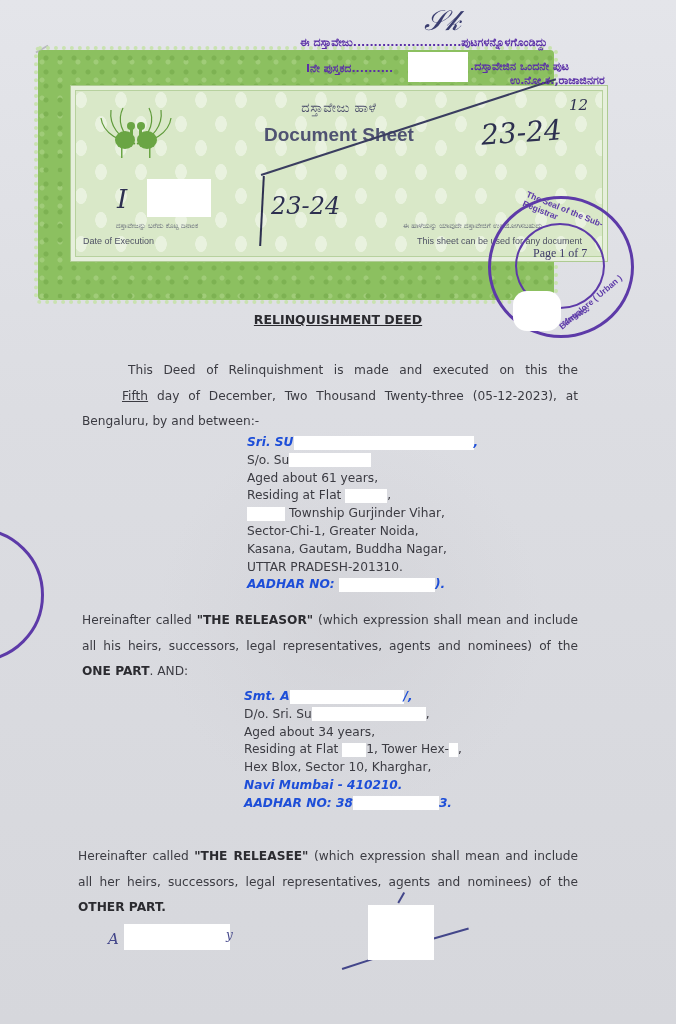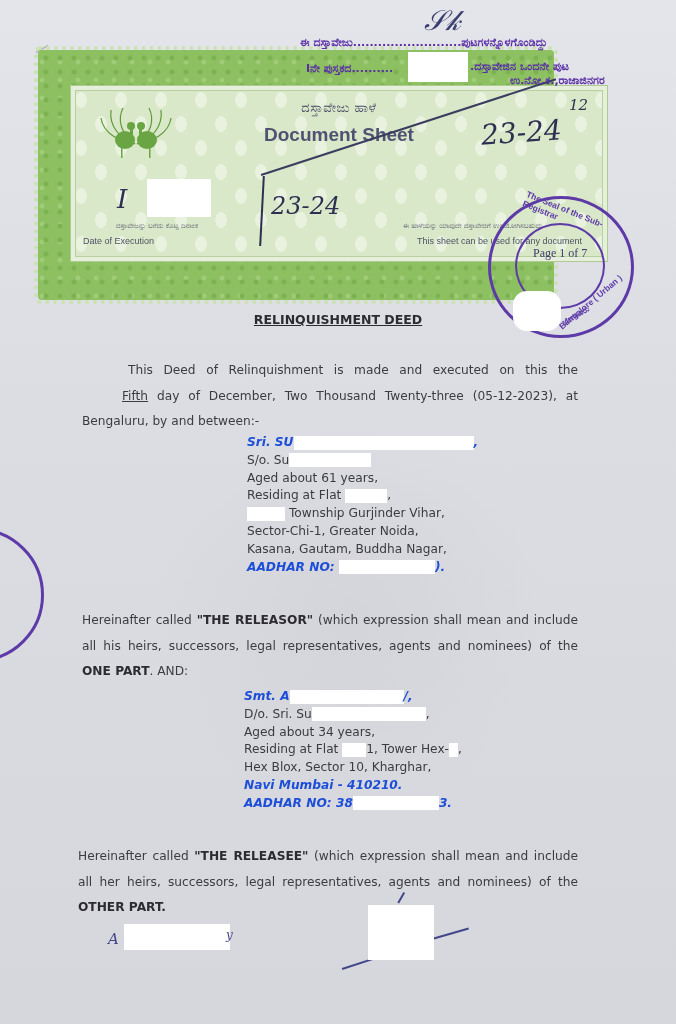--- a/index.html
+++ b/index.html
@@ -183,20 +183,21 @@
   </div>
 
   <div class="address" style="top:434px;">
     <div class="line bold"><span>Sri. SU</span><span class="inline-redact" style="width:180px;"></span><span>,</span></div>
     <div class="line"><span>S/o. Su</span><span class="inline-redact" style="width:82px;"></span></div>
     <div class="line">Aged about 61 years,</div>
     <div class="line"><span>Residing at Flat</span> <span class="inline-redact" style="width:42px;"></span><span>,</span></div>
     <div class="line"><span class="inline-redact" style="width:38px;"></span> <span>Township Gurjinder Vihar,</span></div>
     <div class="line">Sector-Chi-1, Greater Noida,</div>
     <div class="line">Kasana, Gautam, Buddha Nagar,</div>
+    <div class="line">UTTAR PRADESH-201310.</div>
     <div class="line bold"><span>AADHAR NO: </span><span class="inline-redact" style="width:96px;"></span><span>).</span></div>
   </div>
 
   <div class="para" style="top:608px;">
     <span>Hereinafter called </span><b>"THE RELEASOR"</b><span> (which expression shall mean and include all his heirs, successors, legal representatives, agents and nominees) of the </span><b>ONE PART</b><span>. AND:</span>
   </div>
 
   <div class="address" style="top:688px; left:244px;">
     <div class="line bold"><span>Smt. A</span><span class="inline-redact" style="width:114px;"></span><span>/,</span></div>
     <div class="line"><span>D/o. Sri. Su</span><span class="inline-redact" style="width:114px;"></span><span>,</span></div>

